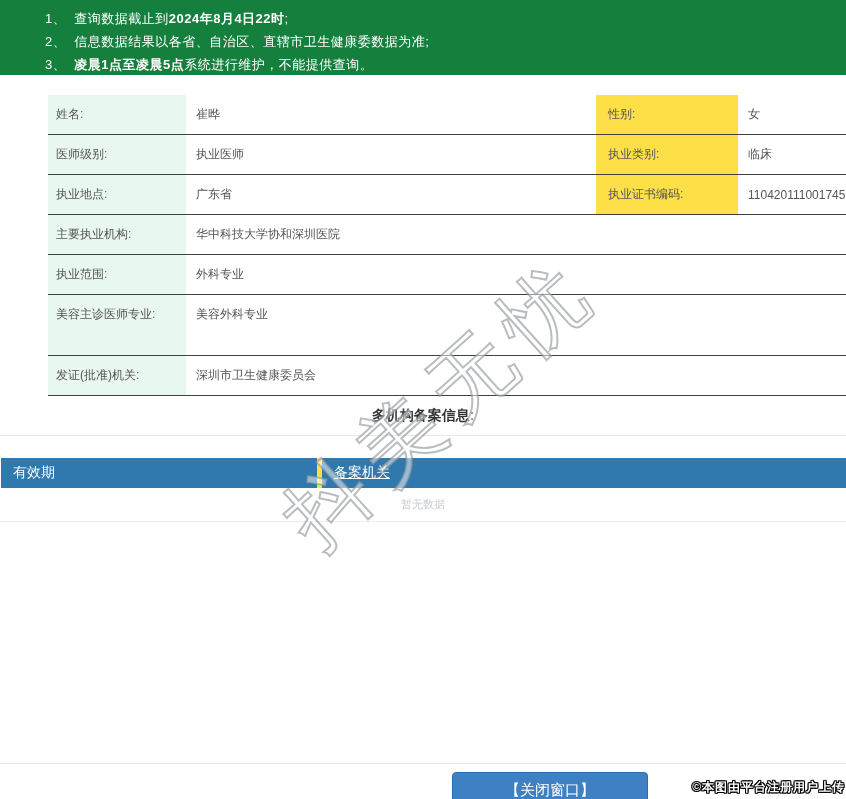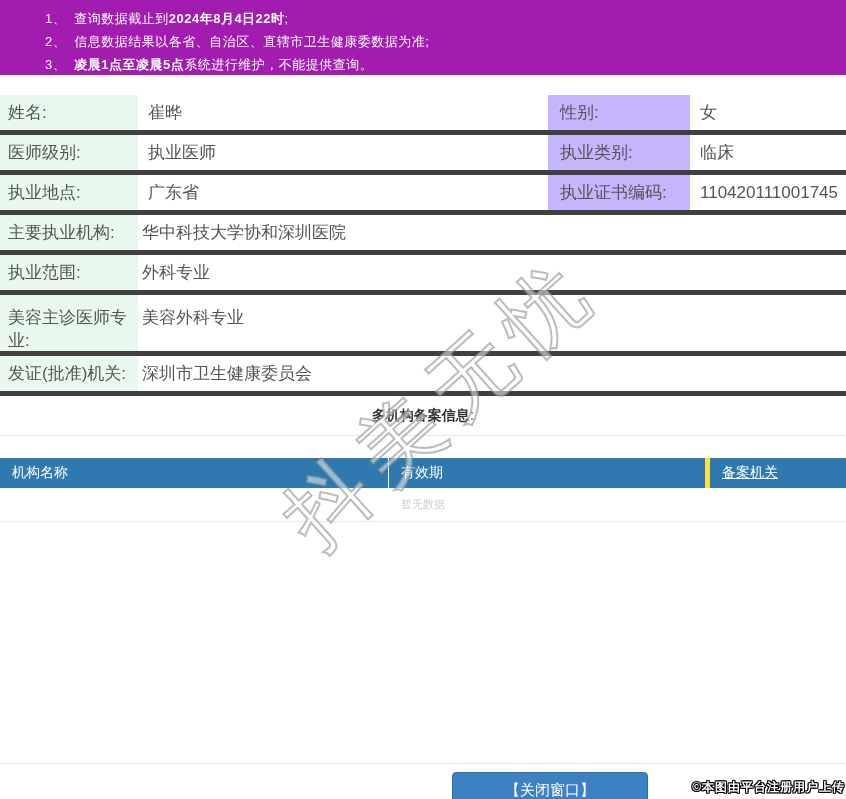--- a/index.html
+++ b/index.html
@@ -1,37 +1,37 @@
 <!DOCTYPE html>
 <html><head>
 <meta charset="utf-8">
 <style>
   * { margin:0; padding:0; box-sizing:border-box; }
   html,body { background:#fff; }
   body { font-family:"Liberation Sans","DejaVu Sans",sans-serif; }
   .page { position:relative; width:846px; height:799px; background:#fff; overflow:hidden; }
 
   
-  .notice-box { width:846px; height:75px; background:#a21caf; padding:7px 10px 0 45px; }
+  .notice-box { width:846px; height:75px; background:#15803d; padding:7px 10px 0 45px; }
   .notice-line { color:#fff; font-size:13px; line-height:23px; font-weight:400; letter-spacing:0.5px; }
   .notice-line b { font-weight:700; }
   .notice-num { margin-right:8px; }
 
   .top-gap { height:20px; }
 
   
-  .irow { display:flex; border-bottom:5px solid #404040; height:40px; font-size:17px; color:#555; }
+  .irow { display:flex; border-bottom:1px solid #404040; height:40px; font-size:12px; color:#555;margin-left:48px; }
   .irow.tall { height:61px; }
   .cell { display:flex; align-items:center; }
   .tall .cell { align-items:flex-start; padding-top:11px; }
   .lbl  { width:138px; background:#e9f8ef; padding-left:8px; }
-  .lbl2 { width:142px; background:#c4b5fd; padding-left:12px; }
+  .lbl2 { width:142px; background:#fde047; padding-left:12px; }
   .val1 { width:410px; padding-left:10px; }
   .val2 { flex:1; padding-left:10px; }
-  .valfull { flex:1; padding-left:4px; }
+  .valfull { flex:1; padding-left:10px; }
 
   .section-title-row { height:40px; display:flex; align-items:center; justify-content:center;
     border-bottom:1px solid #e8e8e8; font-size:14px; font-weight:700; color:#333; }
 
   .mid-gap { height:22px; }
 
   
   .thead { display:flex; height:30px; background:#2f79ae; color:#fff; font-size:14px; }
   .th { display:flex; align-items:center; padding-left:12px; }
   .th-name { width:388px; }
@@ -114,21 +114,20 @@
   <div class="irow">
     <div class="cell lbl">发证(批准)机关:</div>
     <div class="cell valfull">深圳市卫生健康委员会</div>
   </div>
 
   <div class="section-title-row">多机构备案信息:</div>
 
   <div class="mid-gap"></div>
 
   <div class="thead">
-    <div class="th th-name">机构名称</div>
     <div class="th th-valid">有效期</div>
     <div class="th th-org">备案机关</div>
   </div>
 
   <div class="empty-row">暂无数据</div>
 
   <div class="big-spacer"></div>
   <div class="bottom-line"></div>
 
   <button class="close-btn">【关闭窗口】</button>

